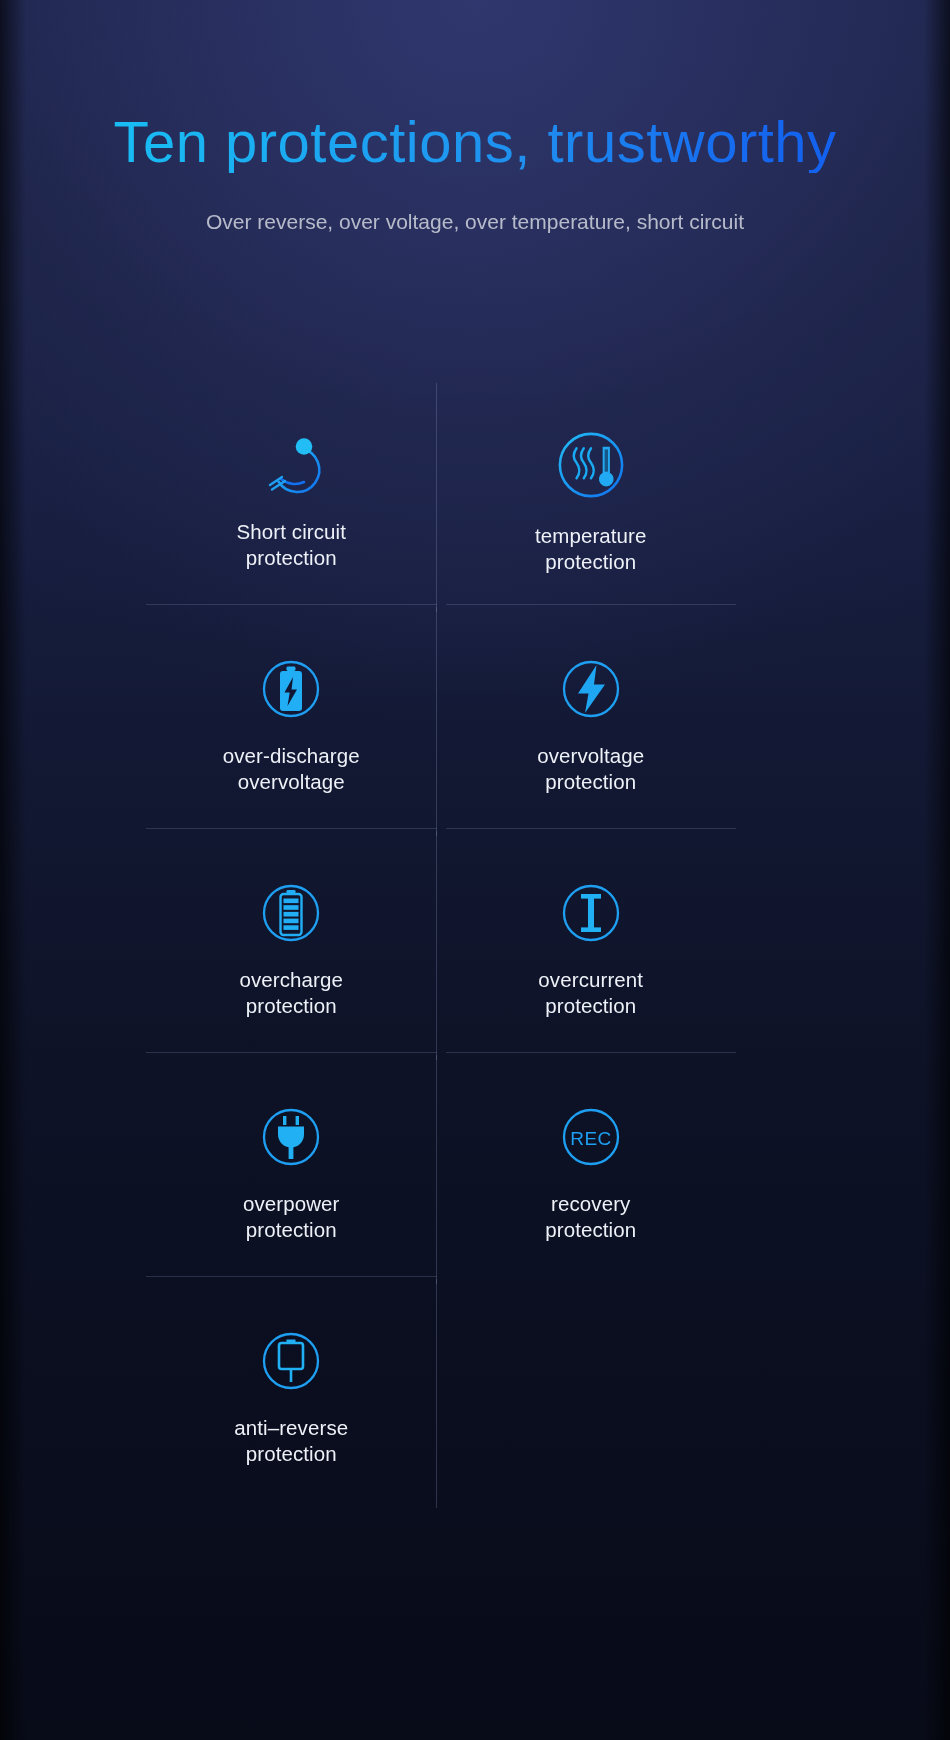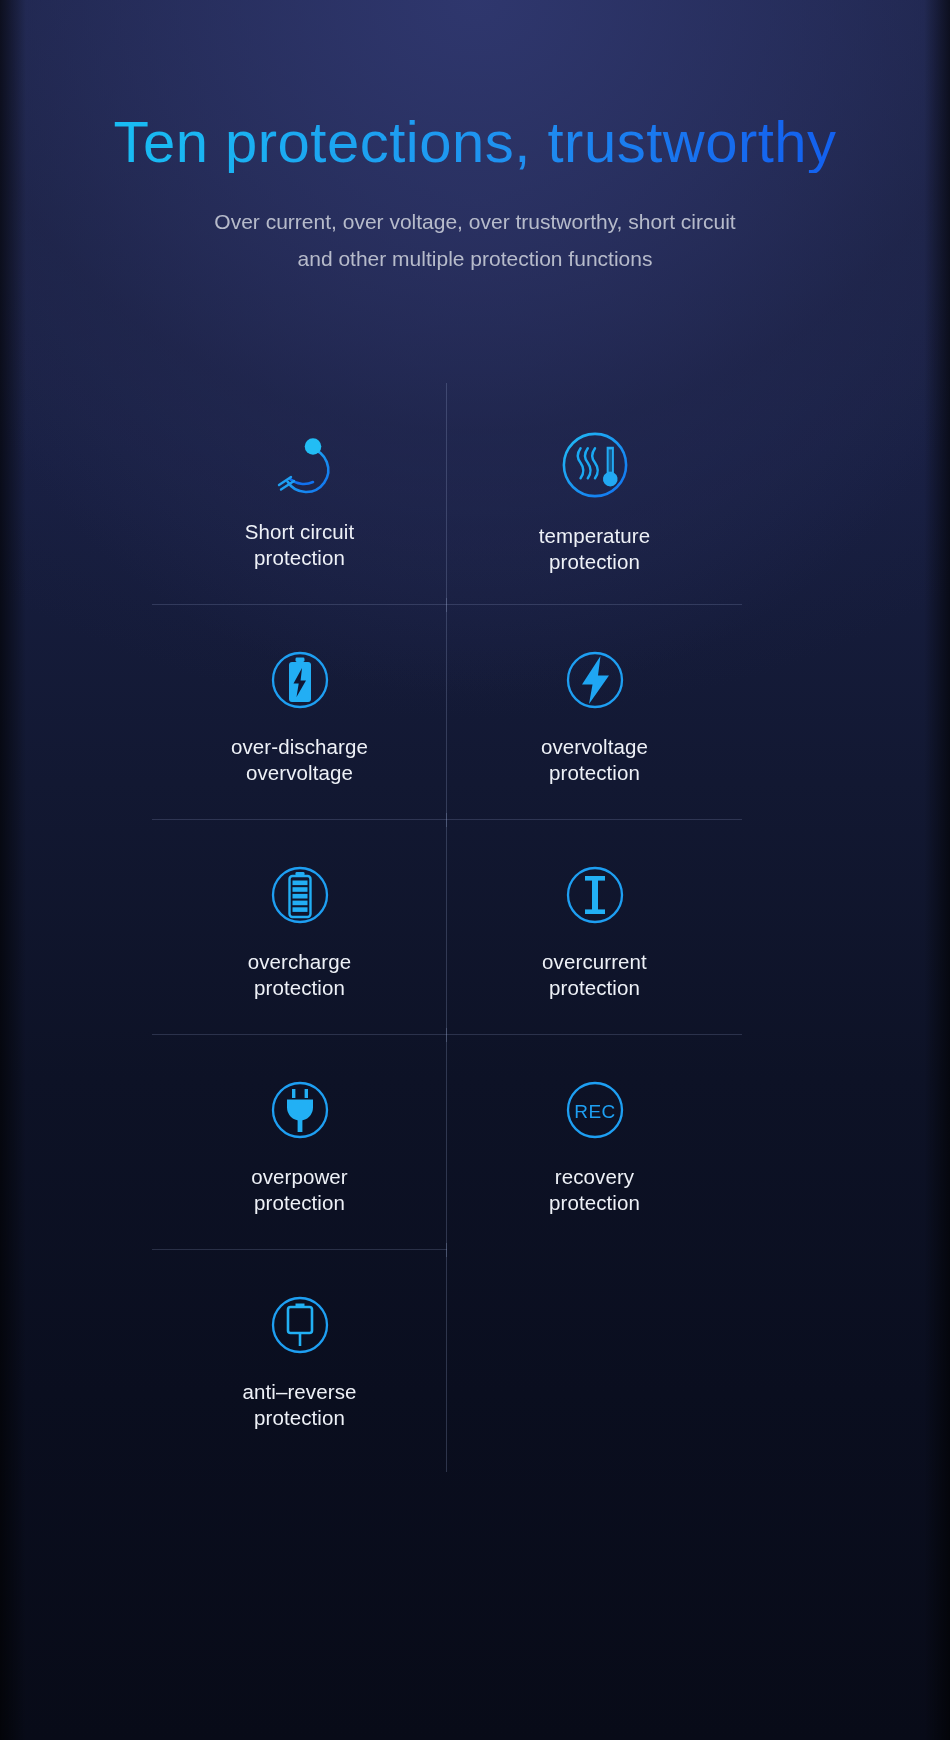--- a/index.html
+++ b/index.html
@@ -42,25 +42,26 @@
     color:#c3c7d4;
     font-size:21px;
     line-height:37px;
     font-weight:400;
   }
   .subtitle div{ opacity:0.92; }
 
   
   .grid{
     position:absolute;
-    left:152px; top:390px;
+    left:146px; top:390px;
     width:590px;
     display:grid;
     grid-template-columns:1fr 1fr;
     grid-auto-rows:215px;
+    gap:9px;
   }
   .cell{
     position:relative;
     display:flex;
     flex-direction:column;
     align-items:center;
     justify-content:center;
     padding-top:4px;
   }
   
@@ -97,22 +98,21 @@
 </head>
 <body>
 
 <div class="page">
   <div class="edge-l"></div>
   <div class="edge-r"></div>
 
   <div class="header">
     <h1 class="title">Ten protections, trustworthy</h1>
     <div class="subtitle">
-      <div>Over current, over voltage, over trustworthy, short circuit</div>
-      <div>and other multiple protection functions</div>
+      <div>Over reverse, over voltage, over temperature, short circuit</div>
     </div>
   </div>
 
   <div class="grid">
 
     <div class="cell">
       <svg class="ico" viewBox="0 0 72 72">
         <defs>
             <linearGradient id="g1" x1="0" y1="0" x2="1" y2="1">
           <stop offset="0" stop-color="#22bdf5"></stop>

